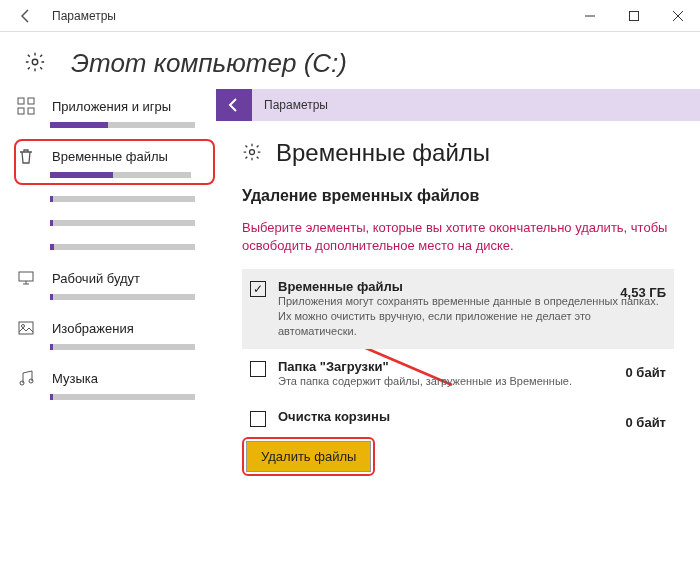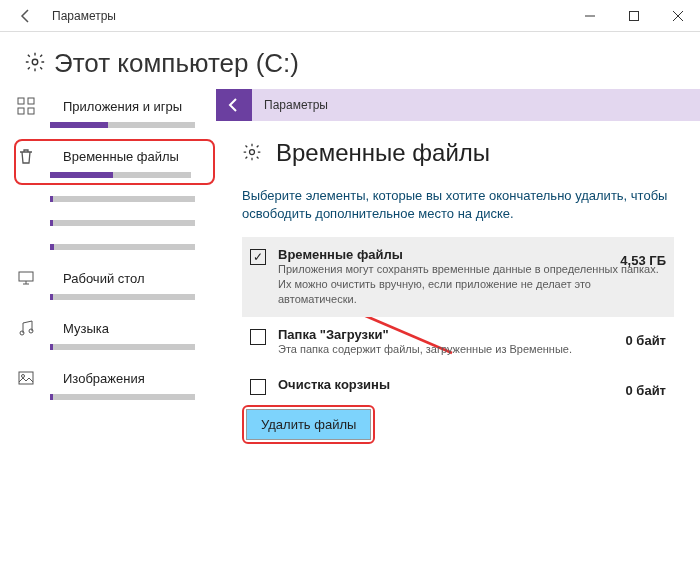--- a/index.html
+++ b/index.html
@@ -3,48 +3,48 @@
 <meta charset="utf-8">
 <style>
   * { margin: 0; padding: 0; box-sizing: border-box; }
   body { font-family: "Segoe UI", sans-serif; font-size: 13px; background: #fff; width: 700px; height: 580px; overflow: hidden; color: #222; }
   .titlebar { height: 32px; display: flex; align-items: center; justify-content: space-between; border-bottom: 1px solid #ddd; }
   .titlebar-left { display: flex; align-items: center; gap: 10px; padding-left: 10px; }
   .titleback { width:32px; height:32px; display:flex; align-items:center; justify-content:center; }
   .titletext { font-size: 12px; color: #333; }
   .win-controls { display: flex; }
   .win-btn { width: 44px; height: 32px; display: flex; align-items: center; justify-content: center; font-size: 11px; color:#333;}
-  .header { display:flex; align-items:center; padding: 16px 12px 10px 24px; gap:8px;}
+  .header { display:flex; align-items:center; padding: 16px 12px 10px 24px; gap:25px;font-style:italic;}
   .header h1 { font-weight:300; font-size:26px; color:#333;}
   .gear { color:#333; }
   .main { display:flex; height: calc(100% - 32px - 60px); }
   .sidebar { width: 215px; padding-left:16px; display:flex; flex-direction:column; gap:4px; overflow:hidden;}
   .s-item { display:flex; flex-direction:column; padding:4px 0; position:relative;}
-  .s-row { display:flex; align-items:center; gap:27px; height:26px;}
+  .s-row { display:flex; align-items:center; gap:16px; height:26px;}
   .s-icon { width:20px; display:flex; justify-content:center; color:#555;}
   .s-label { font-size:13px; color:#222;}
   .s-bar { height:6px; margin:3px 20px 3px 34px; background:linear-gradient(to right,#6b3fa0 var(--p,30%), #c9c9c9 var(--p,30%));}
   .highlight { border:2px solid #e63131; border-radius:8px; padding:2px 2px 2px 0; margin-left:-2px;}
   .pane { flex:1; border-left:1px solid transparent; display:flex; flex-direction:column; overflow:hidden;}
   .pane-top { background:#e3d7ef; height:32px; display:flex; align-items:center;}
   .pane-back { width:36px; height:32px; background:#6b3fa0; color:#fff; display:flex; align-items:center; justify-content:center;}
   .pane-title { padding-left:12px; font-size:12px; color:#333; }
   .pane-body { padding:18px 26px 0 26px; overflow-y:auto;}
   .pane-h1row { display:flex; align-items:center; gap:14px; margin-bottom:20px;}
   .pane-h1 { font-weight:300; font-size:24px;}
   .pane-h2 { font-size:16px; font-weight:600; margin-bottom:14px;}
-  .pane-desc { font-size:13px; color:#0c4a6e; margin-bottom:14px; line-height:1.4;}
+  .pane-desc { font-size:13px; color:#be185d; margin-bottom:14px; line-height:1.4;}
   .opt { display:flex; gap:12px; padding:10px 8px; position:relative;}
   .opt.sel { background:#eee;}
   .chk { width:16px; height:16px; border:1.5px solid #222; margin-top:2px; display:flex; align-items:center; justify-content:center; font-size:12px; flex-shrink:0;}
   .opt-body { flex:1; }
   .opt-title { font-weight:600; font-size:13px;}
   .opt-size { position:absolute; right:8px; top:16px; font-size:13px; font-weight:600;}
   .opt-desc { font-size:11px; color:#5a5a5a; line-height:1.35;}
-  .delbtn { margin-top:14px; padding:7px 14px; background:#7dd3fc; border:1px solid #999; font-size:13px; display:inline-block;}
+  .delbtn { margin-top:14px; padding:7px 14px; background:#eab308; border:1px solid #999; font-size:13px; display:inline-block;}
   .hl-btn { border:2px solid #e63131; border-radius:6px; padding:2px; display:inline-block;}
   .arrow { position:absolute; pointer-events:none; }
 </style>
 </head>
 <body>
 
 <div class="titlebar">
   <div class="titlebar-left">
     <div class="titleback">
       <svg width="16" height="16" viewBox="0 0 16 16">
@@ -120,47 +120,47 @@
         <div class="s-bar" style="--p:3%"></div>
       </div>
       <div class="s-item">
         <div class="s-row">
           <span class="s-icon">
             <svg width="18" height="18" viewBox="0 0 18 18" stroke="#555" fill="none">
               <rect x="2" y="3" width="14" height="9"></rect>
               <path d="M6 15h6M9 12v3"></path>
             </svg>
           </span>
-          <span class="s-label">Рабочий стол</span>
+          <span class="s-label">Рабочий будут</span>
+        </div>
+        <div class="s-bar" style="--p:2%"></div>
+      </div>
+      <div class="s-item">
+        <div class="s-row">
+          <span class="s-icon">
+            <svg width="18" height="18" viewBox="0 0 18 18" stroke="#555" fill="none">
+              <rect x="2" y="3" width="14" height="12"></rect>
+              <circle cx="6" cy="7" r="1.5"></circle>
+              <path d="M2 13l4-4 3 3 3-3 4 4"></path>
+            </svg>
+          </span>
+          <span class="s-label">Изображения</span>
         </div>
         <div class="s-bar" style="--p:2%"></div>
       </div>
       <div class="s-item">
         <div class="s-row">
           <span class="s-icon">
             <svg width="18" height="18" viewBox="0 0 18 18" stroke="#555" fill="none">
               <path d="M6 14V4l9-2v10"></path>
               <circle cx="5" cy="14" r="2"></circle>
               <circle cx="14" cy="12" r="2"></circle>
             </svg>
           </span>
           <span class="s-label">Музыка</span>
-        </div>
-        <div class="s-bar" style="--p:2%"></div>
-      </div>
-      <div class="s-item">
-        <div class="s-row">
-          <span class="s-icon">
-            <svg width="18" height="18" viewBox="0 0 18 18" stroke="#555" fill="none">
-              <rect x="2" y="3" width="14" height="12"></rect>
-              <circle cx="6" cy="7" r="1.5"></circle>
-              <path d="M2 13l4-4 3 3 3-3 4 4"></path>
-            </svg>
-          </span>
-          <span class="s-label">Изображения</span>
         </div>
         <div class="s-bar" style="--p:2%"></div>
       </div>
     </div>
 
   <div class="pane">
     <div class="pane-top">
       <div class="pane-back">
         <svg width="16" height="16" viewBox="0 0 16 16">
             <path d="M10 2 L4 8 L10 14" stroke="#fff" stroke-width="2" fill="none"></path>
@@ -171,20 +171,21 @@
     <div class="pane-body">
       <div class="pane-h1row">
         <span>
           <svg width="20" height="20" viewBox="0 0 24 24" fill="none" stroke="#333" stroke-width="1.5">
               <circle cx="12" cy="12" r="3"></circle>
               <path d="M12 2v3M12 19v3M4.2 4.2l2.1 2.1M17.7 17.7l2.1 2.1M2 12h3M19 12h3M4.2 19.8l2.1-2.1M17.7 6.3l2.1-2.1"></path>
             </svg>
         </span>
         <div class="pane-h1">Временные файлы</div>
       </div>
+      <div class="pane-h2">Удаление временных файлов</div>
       <div class="pane-desc">Выберите элементы, которые вы хотите окончательно удалить, чтобы освободить дополнительное место на диске.</div>
 
       <div id="options" style="position:relative">
         <svg class="arrow" style="left:30px; top:36px;" width="200" height="100">
           <defs>
               <marker id="ah" markerWidth="8" markerHeight="8" refX="6" refY="3" orient="auto">
                 <path d="M0,0 L7,3 L0,6 Z" fill="#e63131"></path>
               </marker>
             </defs>
           <line x1="180" y1="80" x2="5" y2="5" stroke="#e63131" stroke-width="2.5" marker-end="url(#ah)"></line>

